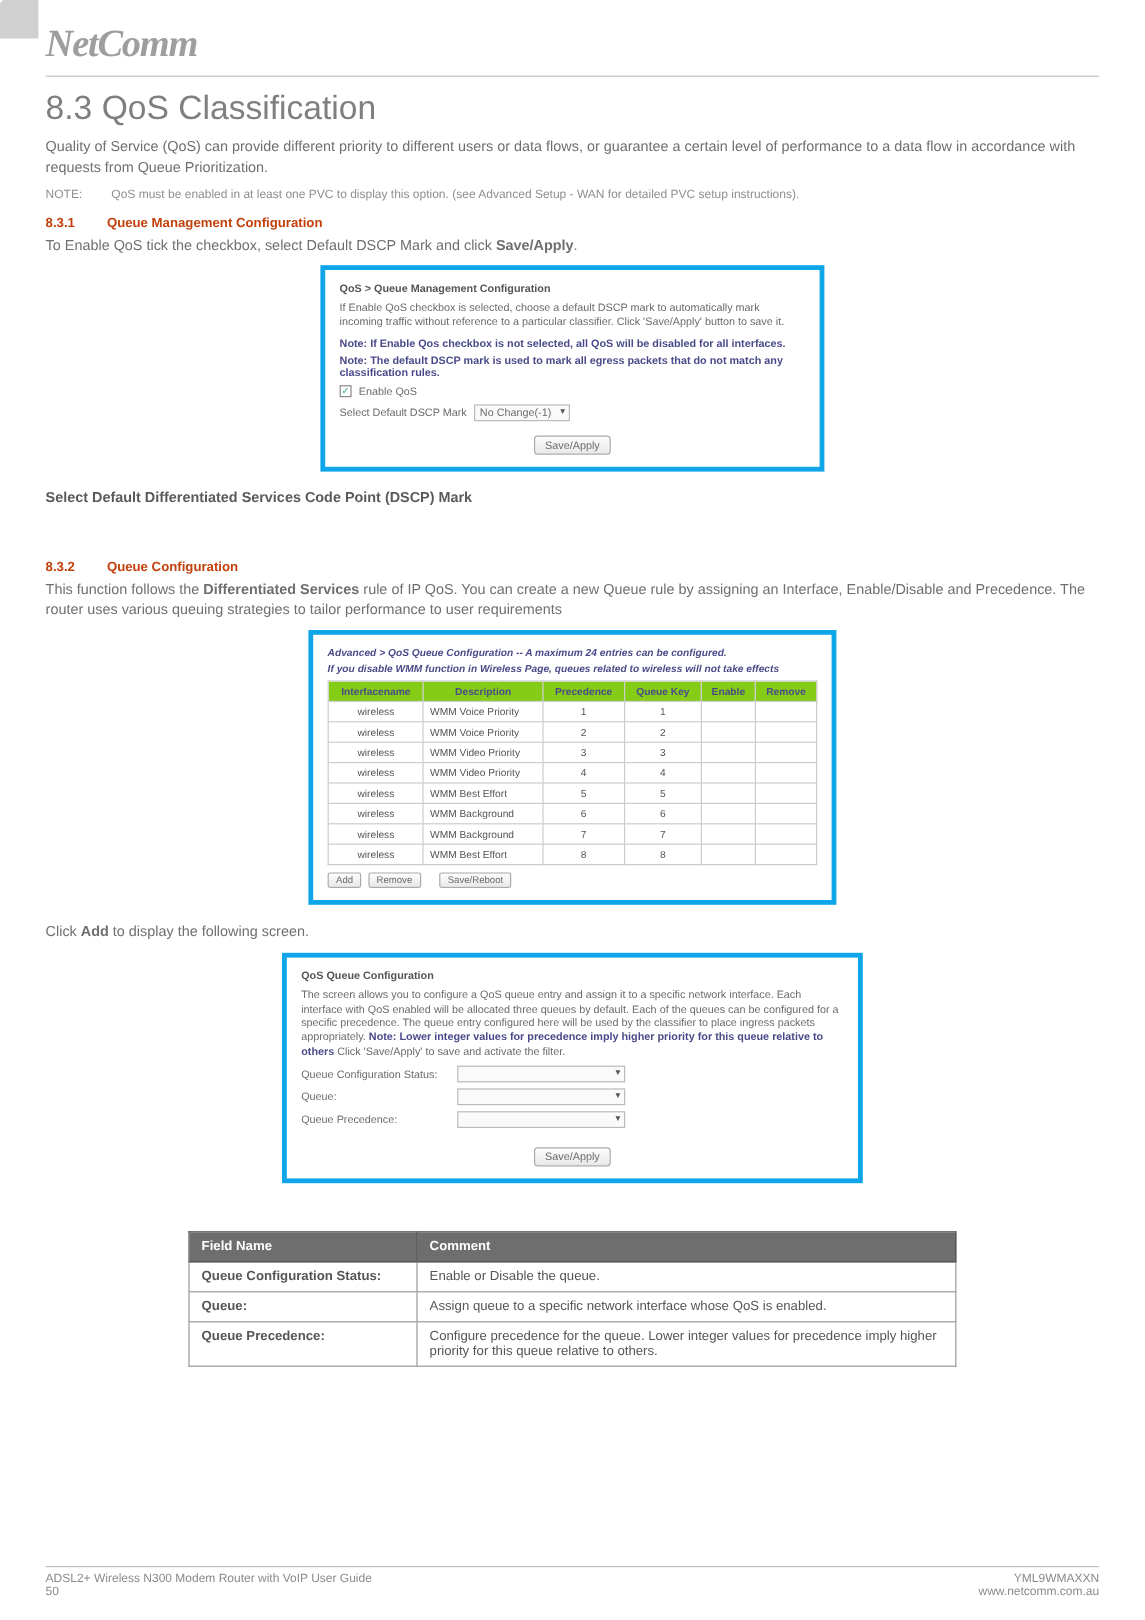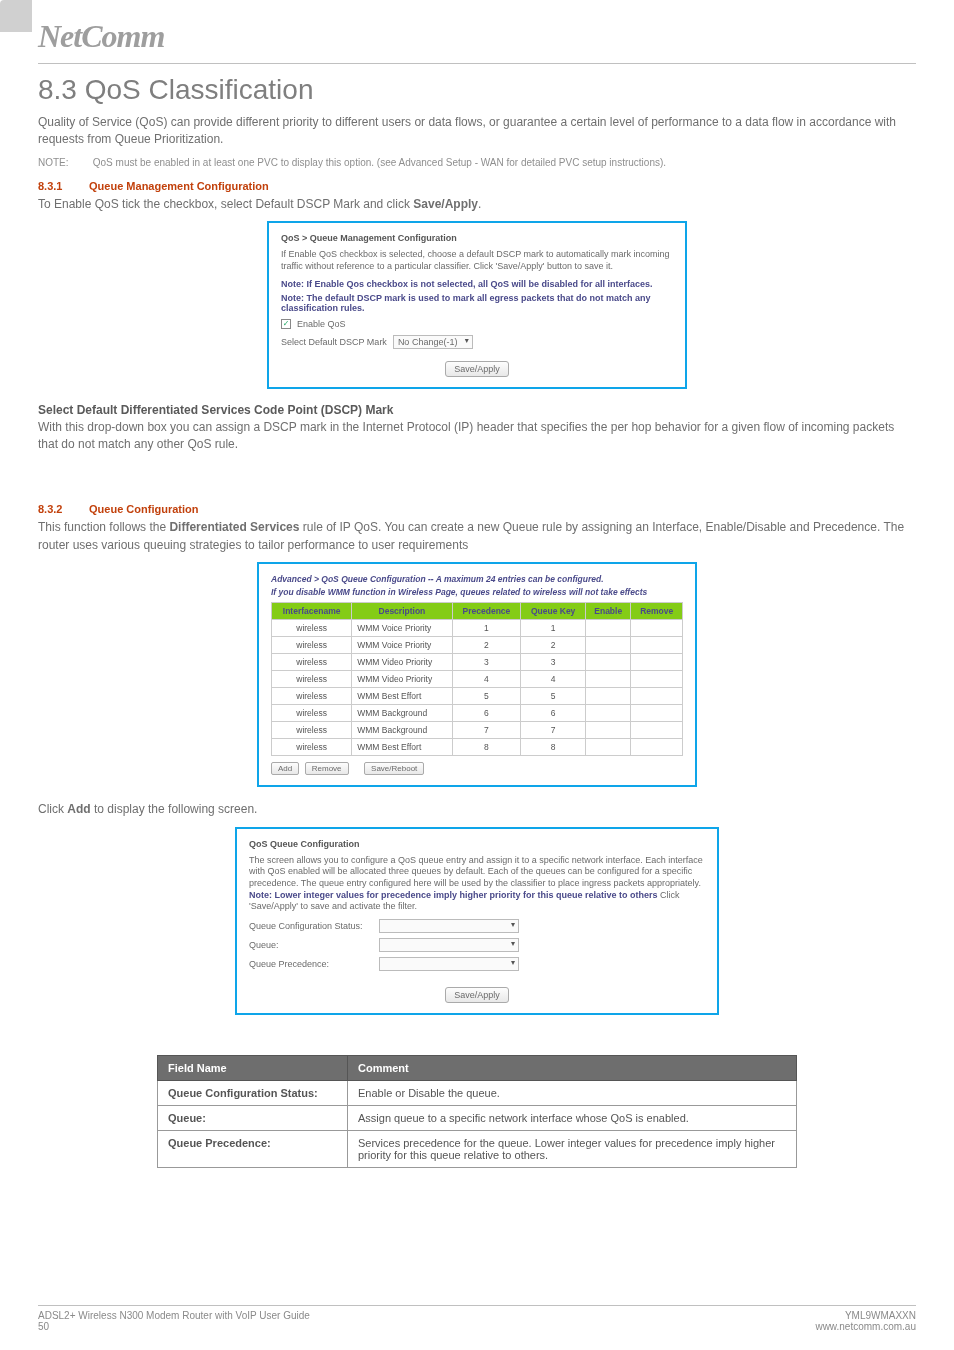--- a/index.html
+++ b/index.html
@@ -67,21 +67,21 @@
     }
     h2.subsection .num {
       display: inline-block;
       width: 48px;
     }
     .bold-run { font-weight: bold; }
     .screenshot-box {
       margin: 8px auto 14px auto;
       display: block;
       background: #fff;
-      border: 2px solid #0ea5e9;
+      border: 4px solid #0ea5e9;
       width: 420px;
       padding: 10px 12px;
       font-size: 9px;
       color: #6b6b6b;
     }
     .screenshot-box .ss-title {
       font-weight: bold;
       font-size: 9px;
       margin-bottom: 6px;
       color: #555;
@@ -264,21 +264,20 @@
     <div class="ss-row">
       <span>Select Default DSCP Mark</span>
       <span class="ss-select">No Change(-1)</span>
     </div>
     <div class="ss-center">
       <span class="ss-btn">Save/Apply</span>
     </div>
   </div>
 
   <p class="para-sub">Select Default Differentiated Services Code Point (DSCP) Mark</p>
-  <p class="body">With this drop-down box you can assign a DSCP mark in the Internet Protocol (IP) header that specifies the per hop behavior for a given flow of incoming packets that do not match any other QoS rule.</p>
 
   <div style="height:32px"></div>
 
   <h2 class="subsection">
     <span class="num">8.3.2</span>
     <span>Queue Configuration</span>
   </h2>
 
   <p class="body">
     <span>This function follows the </span><span class="bold-run">Differentiated Services</span><span> rule of IP QoS. You can create a new Queue rule by assigning an Interface, Enable/Disable and Precedence. The router uses various queuing strategies to tailor performance to user requirements</span>
@@ -409,21 +408,21 @@
       <tr>
         <td class="name">Queue Configuration Status:</td>
         <td>Enable or Disable the queue.</td>
       </tr>
       <tr>
         <td class="name">Queue:</td>
         <td>Assign queue to a specific network interface whose QoS is enabled.</td>
       </tr>
       <tr>
         <td class="name">Queue Precedence:</td>
-        <td>Services precedence for the queue. Lower integer values for precedence imply higher priority for this queue relative to others.</td>
+        <td>Configure precedence for the queue. Lower integer values for precedence imply higher priority for this queue relative to others.</td>
       </tr>
     </tbody>
   </table>
 </div>
 
 <div class="footer">
   <div>
     <div>ADSL2+ Wireless N300 Modem Router with VoIP User Guide</div>
     <div>50</div>
   </div>

